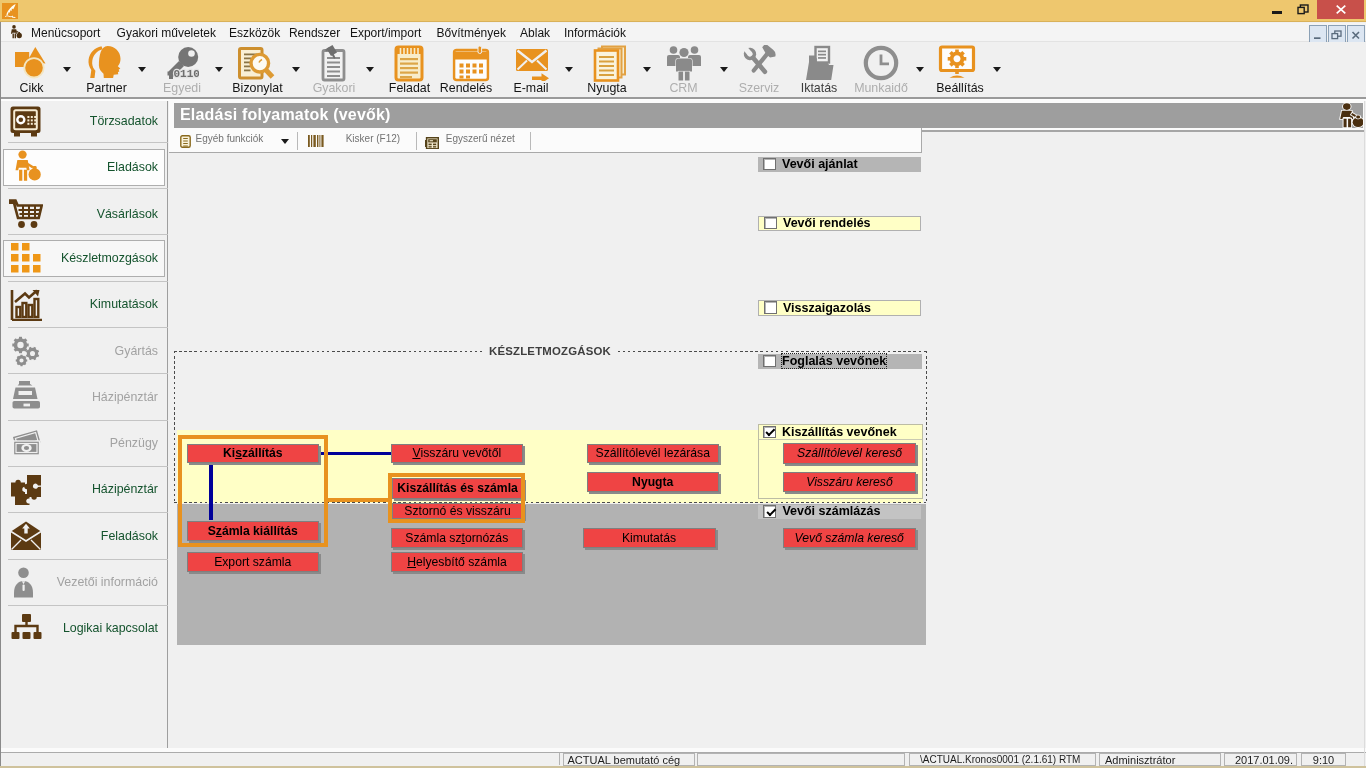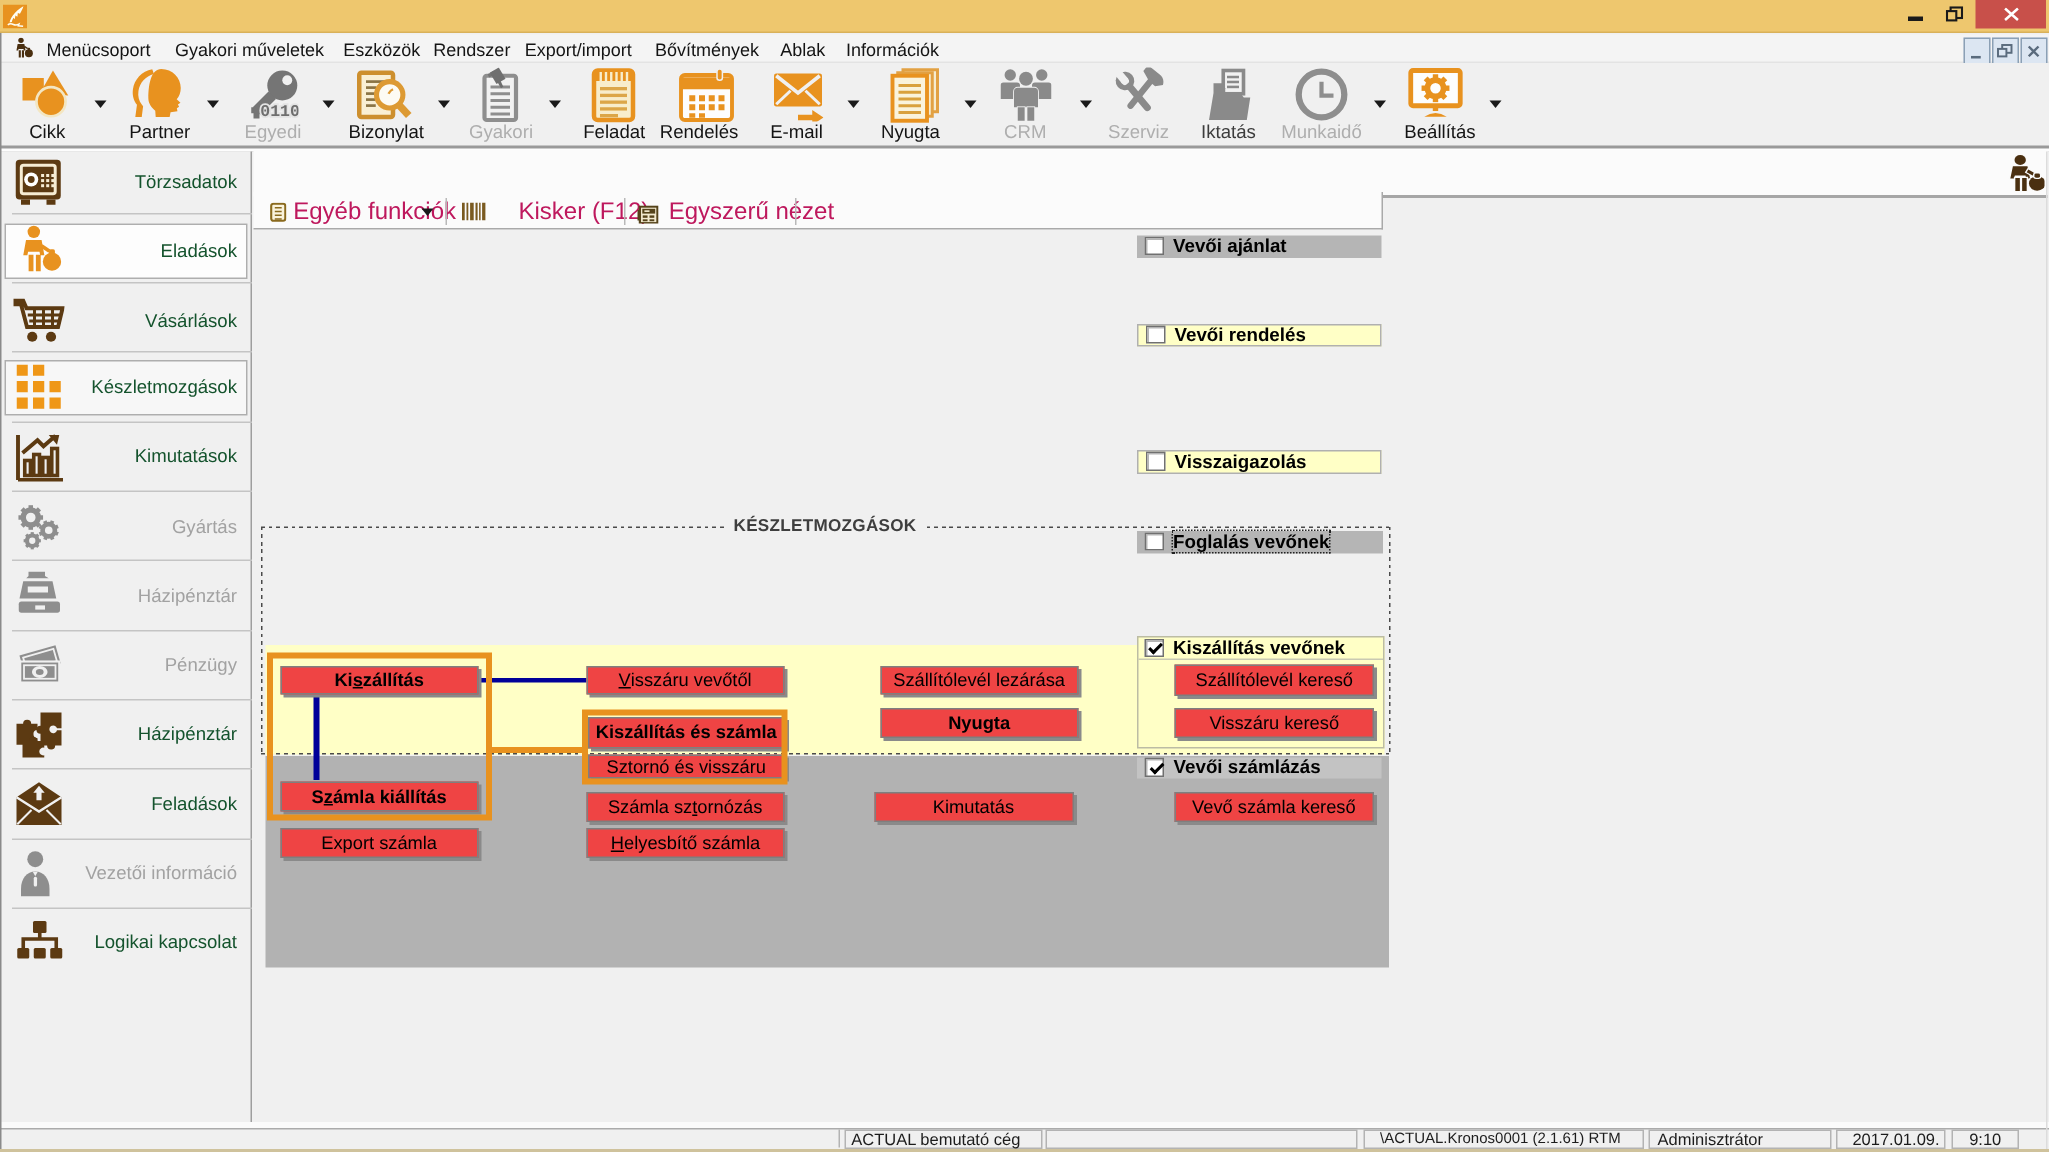--- a/index.html
+++ b/index.html
@@ -25,31 +25,31 @@
 .sep{position:absolute;left:8px;width:159.5px;height:1px;background:#c4c4c4}
 .slab{position:absolute;right:1208px;font-size:12.4px;color:#14532d;white-space:nowrap}
 .slab.dis{color:#a2a2a2}
 .sicon{position:absolute;left:9px}
 .selbox{position:absolute;left:3px;width:162px;border:1px solid #aeaeae}
 
 #page{left:168.5px;top:101px;width:1197.5px;height:647px;background:#f0f0f0}
 #phead{left:173.5px;top:102.5px;width:1189.5px;height:25px;background:#9e9e9e;color:#fff;font-weight:bold;font-size:16px;padding:3.5px 0 0 6.5px;letter-spacing:.2px}
 #pstrip{left:168.5px;top:128px;width:753.5px;height:24.5px;background:#fbfbfb;border-right:1.2px solid #a9a9a9;border-bottom:1.2px solid #a9a9a9}
 #ptopline{left:922px;top:130.4px;width:442.5px;height:1.2px;background:#a6a6a6}
-.stx{position:absolute;top:5px;font-size:16px;color:#be185d;white-space:nowrap}
+.stx{position:absolute;top:5px;font-size:10px;color:#737373;white-space:nowrap}
 .ssep{position:absolute;top:3px;width:1px;height:18px;background:#b9b9b9}
 
 .band{position:absolute}
 .cbar{position:absolute;height:15px;font-weight:bold;font-size:12.5px;color:#000}
 .cbar .t{position:absolute;left:24px;top:0.5px;white-space:nowrap}
 .cbx{position:absolute;left:5px;top:1px;width:12.5px;height:12.5px;background:#fff;border:1px solid #707070;box-shadow:inset 1px 1px 0 #b5b5b5}
 .cbx.chk::after{content:"";position:absolute;left:2.2px;top:2.4px;width:6.5px;height:3.2px;border-left:2.2px solid #000;border-bottom:2.2px solid #000;transform:rotate(-45deg)}
 .btn{position:absolute;background:#ef4444;border:1px solid #7f7f7f;box-shadow:2px 2px 0 #8a8a8a;font-size:12.2px;color:#000;display:flex;align-items:center;justify-content:center;white-space:nowrap}
 .btn.b{font-weight:bold}
-.btn.i{}
+.btn.i{font-style:italic}
 .obox{position:absolute;border:4px solid #e8921f}
 .bluel{position:absolute;background:#000099}
 
 #sbar{left:0;top:751.5px;width:1366px;height:14.5px;background:#f0f0f0;border-top:1px solid #ababab}
 .scell{position:absolute;top:752.5px;height:13px;border:1px solid #b3b3b3;font-size:11px;line-height:12px;color:#1c1c1c;white-space:nowrap}
 #btm{left:0;top:766px;width:1366px;height:2px;background:#cfc29c}
 </style></head>
 <body>
 <div id="stage">
 <div class="a" id="tbar"></div>
@@ -454,20 +454,21 @@
 <div class="slab" style="top:297.2px">Kimutatások</div>
 <div class="slab dis" style="top:343.5px">Gyártás</div>
 <div class="slab dis" style="top:389.8px">Házipénztár</div>
 <div class="slab dis" style="top:436px">Pénzügy</div>
 <div class="slab" style="top:482.3px">Házipénztár</div>
 <div class="slab" style="top:528.6px">Feladások</div>
 <div class="slab dis" style="top:574.8px">Vezetői információ</div>
 <div class="slab" style="top:621.1px">Logikai kapcsolat</div>
 <div class="a" id="page"></div>
 <div class="a" style="left:168.5px;top:99.8px;width:1196px;height:31.7px;background:#fbfbfb"></div>
+<div class="a" id="phead">Eladási folyamatok (vevők)</div>
 <svg class="a" style="left:1336px;top:102.5px" width="27" height="27.5" viewBox="0 0 25 29" preserveAspectRatio="none">
       <g fill="#4a2f10" stroke="#fafafa" stroke-width="1.8" style="paint-order:stroke">
         <circle cx="10" cy="3.8" r="3.5"></circle>
         <path d="M5.5 8.3h9l1.6 8.5h-2.4l-.4-2h-6.6l-.4 2H3.9z"></path>
         <path d="M7 16.5h2.8v9.2H7zM11.2 16.5H14v9.2h-2.8z"></path>
         <path d="M15 10.6l4.5 2.9-1 1.8-4.5-2.9z"></path>
         <circle cx="20.5" cy="20.3" r="5.1"></circle>
         <rect x="18.8" y="13.3" width="3.4" height="3" rx="1"></rect>
       </g>
     </svg>

